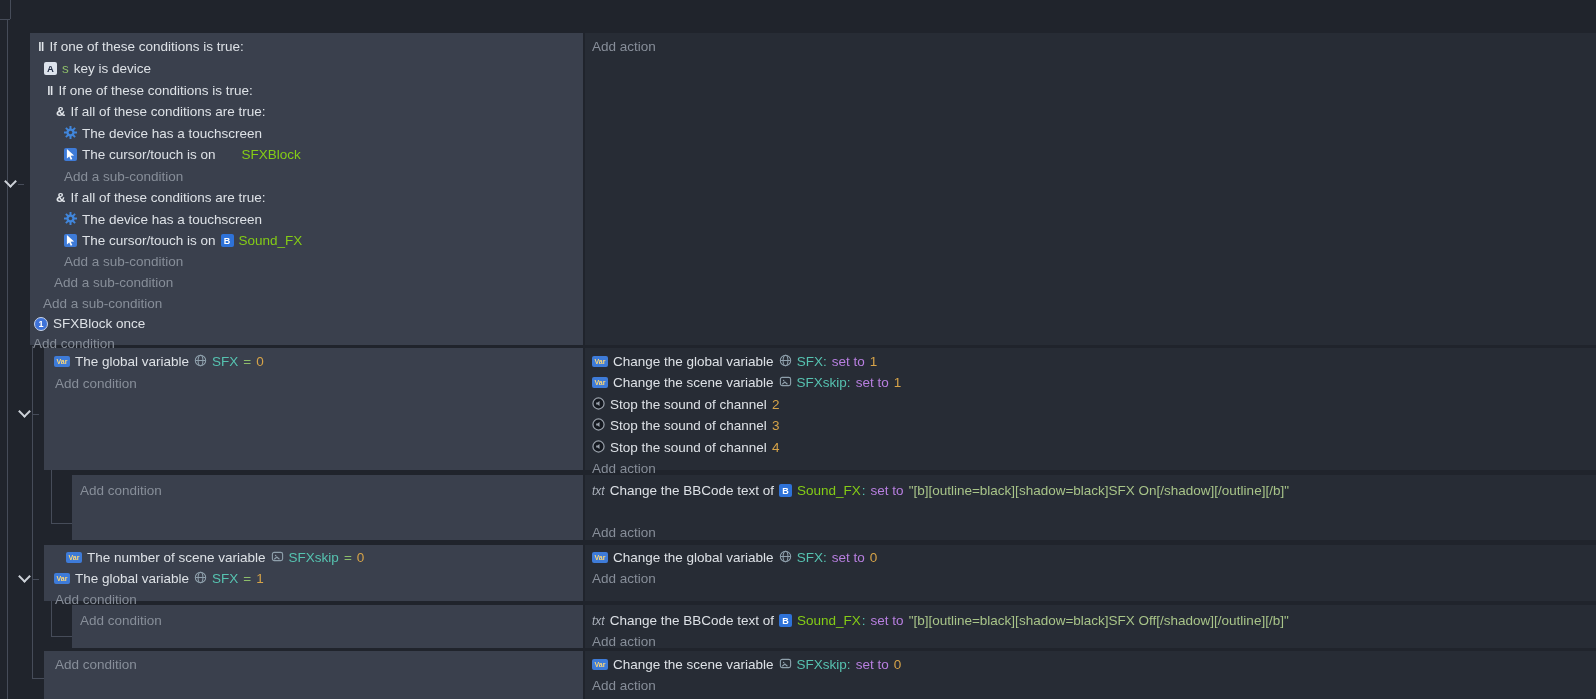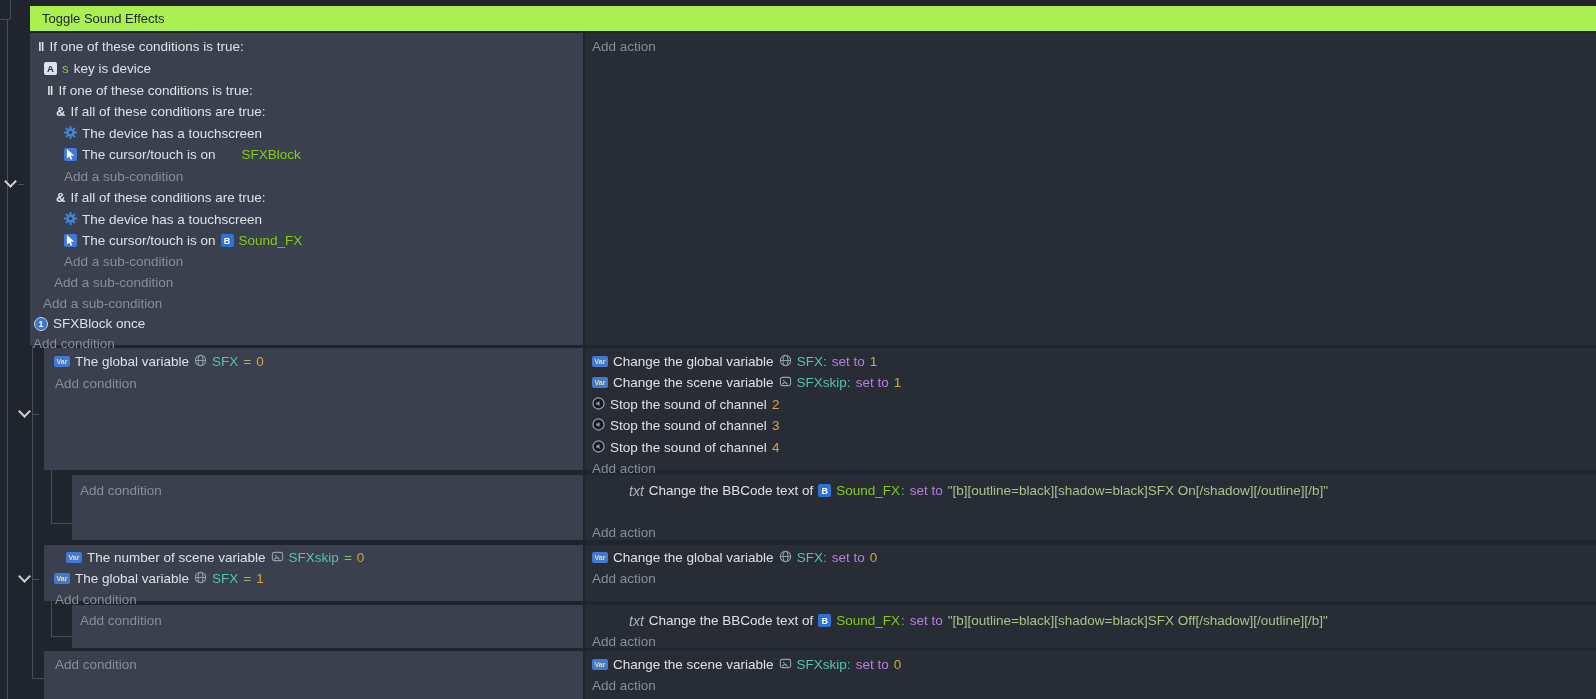--- a/index.html
+++ b/index.html
@@ -23,21 +23,21 @@
           align-items:center;justify-content:center;font-size:9.5px;font-weight:bold;color:#232e45;}
   .ic-cursor{width:13px;height:13px;background:#3e7bd8;border-radius:2px;display:flex;
           align-items:center;justify-content:center;}
   .ic-trigger{width:14px;height:14px;background:#3e72d8;border:1px solid #c9d4e8;border-radius:50%;
           box-sizing:border-box;display:flex;align-items:center;justify-content:center;
           font-size:9px;font-weight:bold;color:#fff;}
   .ic-var{width:16px;height:11px;background:#3e7bd8;border-radius:2px;display:flex;
           align-items:center;justify-content:center;font-size:7px;font-weight:bold;color:#ffd977;}
   .ic-bb{width:13px;height:13px;background:#2e72d8;border-radius:2px;display:flex;
           align-items:center;justify-content:center;font-size:9px;font-weight:bold;color:#fff;}
-  .ic-txt{font-size:14px;font-style:italic;color:#aab0ba;margin-left:37px;}
+  .ic-txt{font-size:12px;font-style:italic;color:#aab0ba;}
   .sp16{display:inline-block;width:16px;}
   .vl,.hl{position:absolute;background:#464c59;}
   .chev{position:absolute;width:7px;height:7px;border-right:2px solid #cdd2d9;
         border-bottom:2px solid #cdd2d9;transform:rotate(45deg);}
   #groupbar{position:absolute;left:30px;top:6px;width:1566px;height:25px;background:#aaf050;
         display:flex;align-items:center;padding-left:12px;box-sizing:border-box;
         font-size:13px;color:#1e242b;}
 </style>
 </head>
 <body>
@@ -53,23 +53,20 @@
   <div class="hl" style="left:51px;top:523px;width:21px;height:1px"></div>
   <div class="vl" style="left:51px;top:601px;width:1px;height:36px"></div>
   <div class="hl" style="left:51px;top:636px;width:21px;height:1px"></div>
   <div class="chev" style="left:6px;top:177px"></div>
   <div class="hl" style="left:18px;top:184px;width:6px;height:1px"></div>
   <div class="chev" style="left:20px;top:407px"></div>
   <div class="hl" style="left:33px;top:414px;width:6px;height:1px"></div>
   <div class="chev" style="left:20px;top:572px"></div>
   <div class="hl" style="left:33px;top:579px;width:6px;height:1px"></div>
 
-  <div id="groupbar">
-    <span>Toggle Sound Effects</span>
-  </div>
 
   <div class="panel-c" style="left:30px;top:33px;width:553px;height:312px">
     <div class="row" style="left:8px;top:3px">
       <span class="ic-or">‖</span>
       <span>If one of these conditions is true:</span>
     </div>
     <div class="row" style="left:14px;top:25px">
       <span class="ic-kbd">A</span>
       <span class="grn">s</span>
       <span>key is device</span>

